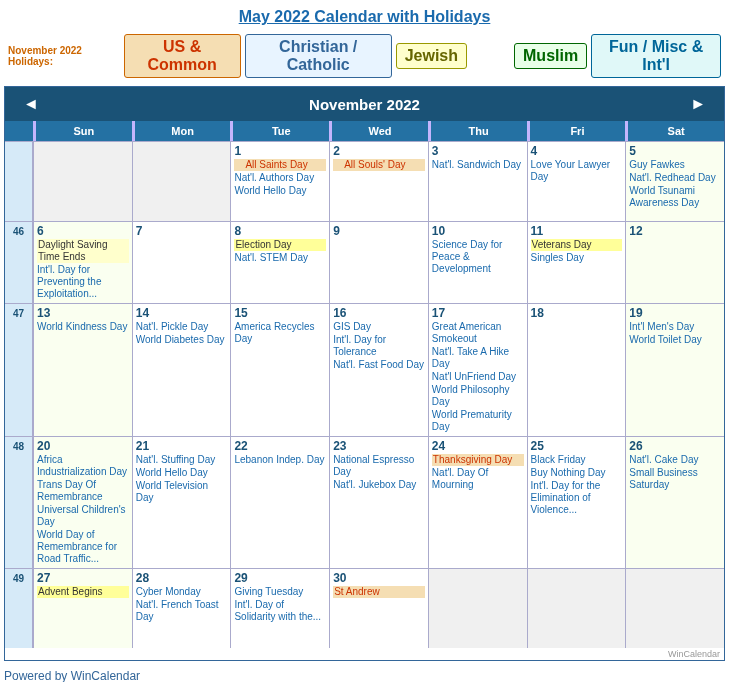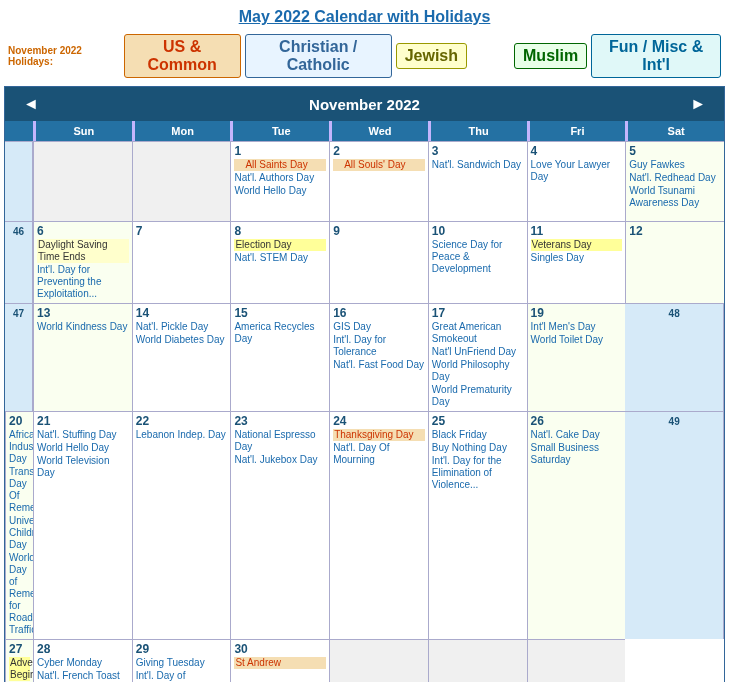--- a/index.html
+++ b/index.html
@@ -154,23 +154,27 @@
       </div>
       <div class="cal-cell">
         <div class="day-num">16</div>
         <div class="event holiday-blue">GIS Day</div>
         <div class="event holiday-blue">Int'l. Day for Tolerance</div>
         <div class="event holiday-blue">Nat'l. Fast Food Day</div>
       </div>
       <div class="cal-cell">
         <div class="day-num">17</div>
         <div class="event holiday-blue">Great American Smokeout</div>
+        <div class="event holiday-blue">Nat'l. Take A Hike Day</div>
         <div class="event holiday-blue">Nat'l UnFriend Day</div>
         <div class="event holiday-blue">World Philosophy Day</div>
         <div class="event holiday-blue">World Prematurity Day</div>
+      </div>
+      <div class="cal-cell">
+        <div class="day-num">18</div>
       </div>
       <div class="cal-cell weekend">
         <div class="day-num">19</div>
         <div class="event holiday-blue">Int'l Men's Day</div>
         <div class="event holiday-blue">World Toilet Day</div>
       </div>
       <div class="week-num">48</div>
       <div class="cal-cell weekend">
         <div class="day-num">20</div>
         <div class="event holiday-blue">Africa Industrialization Day</div>

